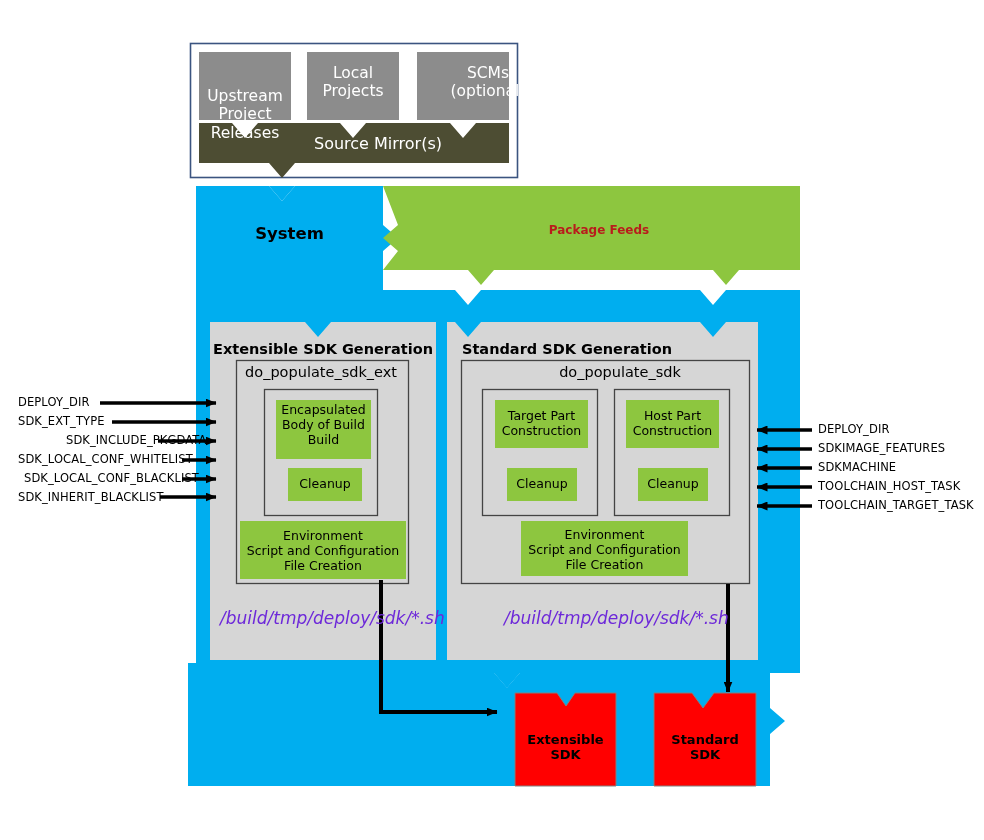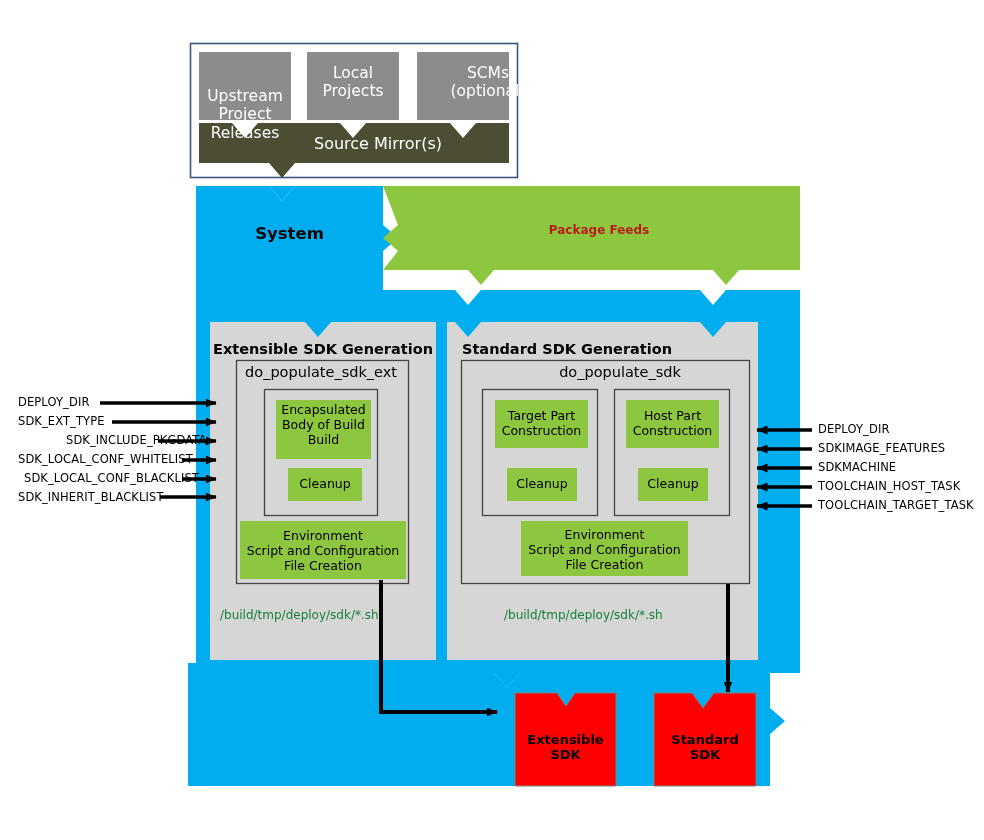--- a/index.html
+++ b/index.html
@@ -8,21 +8,21 @@
   .stage{position:absolute;left:0;top:0;width:984px;height:840px;}
   svg.layer{position:absolute;left:0;top:0;width:984px;height:840px;overflow:visible;}
   .txt{position:absolute;text-align:center;line-height:1.18;}
   .src-box-label{font-size:15.5px;color:#ffffff;}
   .mirror-label{font-size:16px;color:#ffffff;margin-left:24px;}
   .bitbake-label{font-size:16.5px;font-weight:bold;color:#000;}
   .feeds-label{font-size:12px;font-weight:bold;color:#b91c1c;}
   .sdkgen-title{font-size:14.5px;font-weight:bold;color:#000;}
   .task-label{font-size:14.5px;color:#000;}
   .greenbox-label{font-size:12.5px;color:#000;}
-  .path-label{font-size:12px;color:#15803d;text-align:left;}
+  .path-label{font-size:17px;color:#6d28d9;text-align:left;font-style:italic;}
   .var-left{font-size:11.5px;color:#000;text-align:left;letter-spacing:.1px;}
   .var-right{font-size:11.5px;color:#000;text-align:left;letter-spacing:.1px;}
   .sdk-out-label{font-size:13px;font-weight:bold;color:#000;margin-top:20px;}
 </style>
 </head>
 <body>
 
 <div class="stage">
 
   <svg class="layer" viewBox="0 0 984 840">

